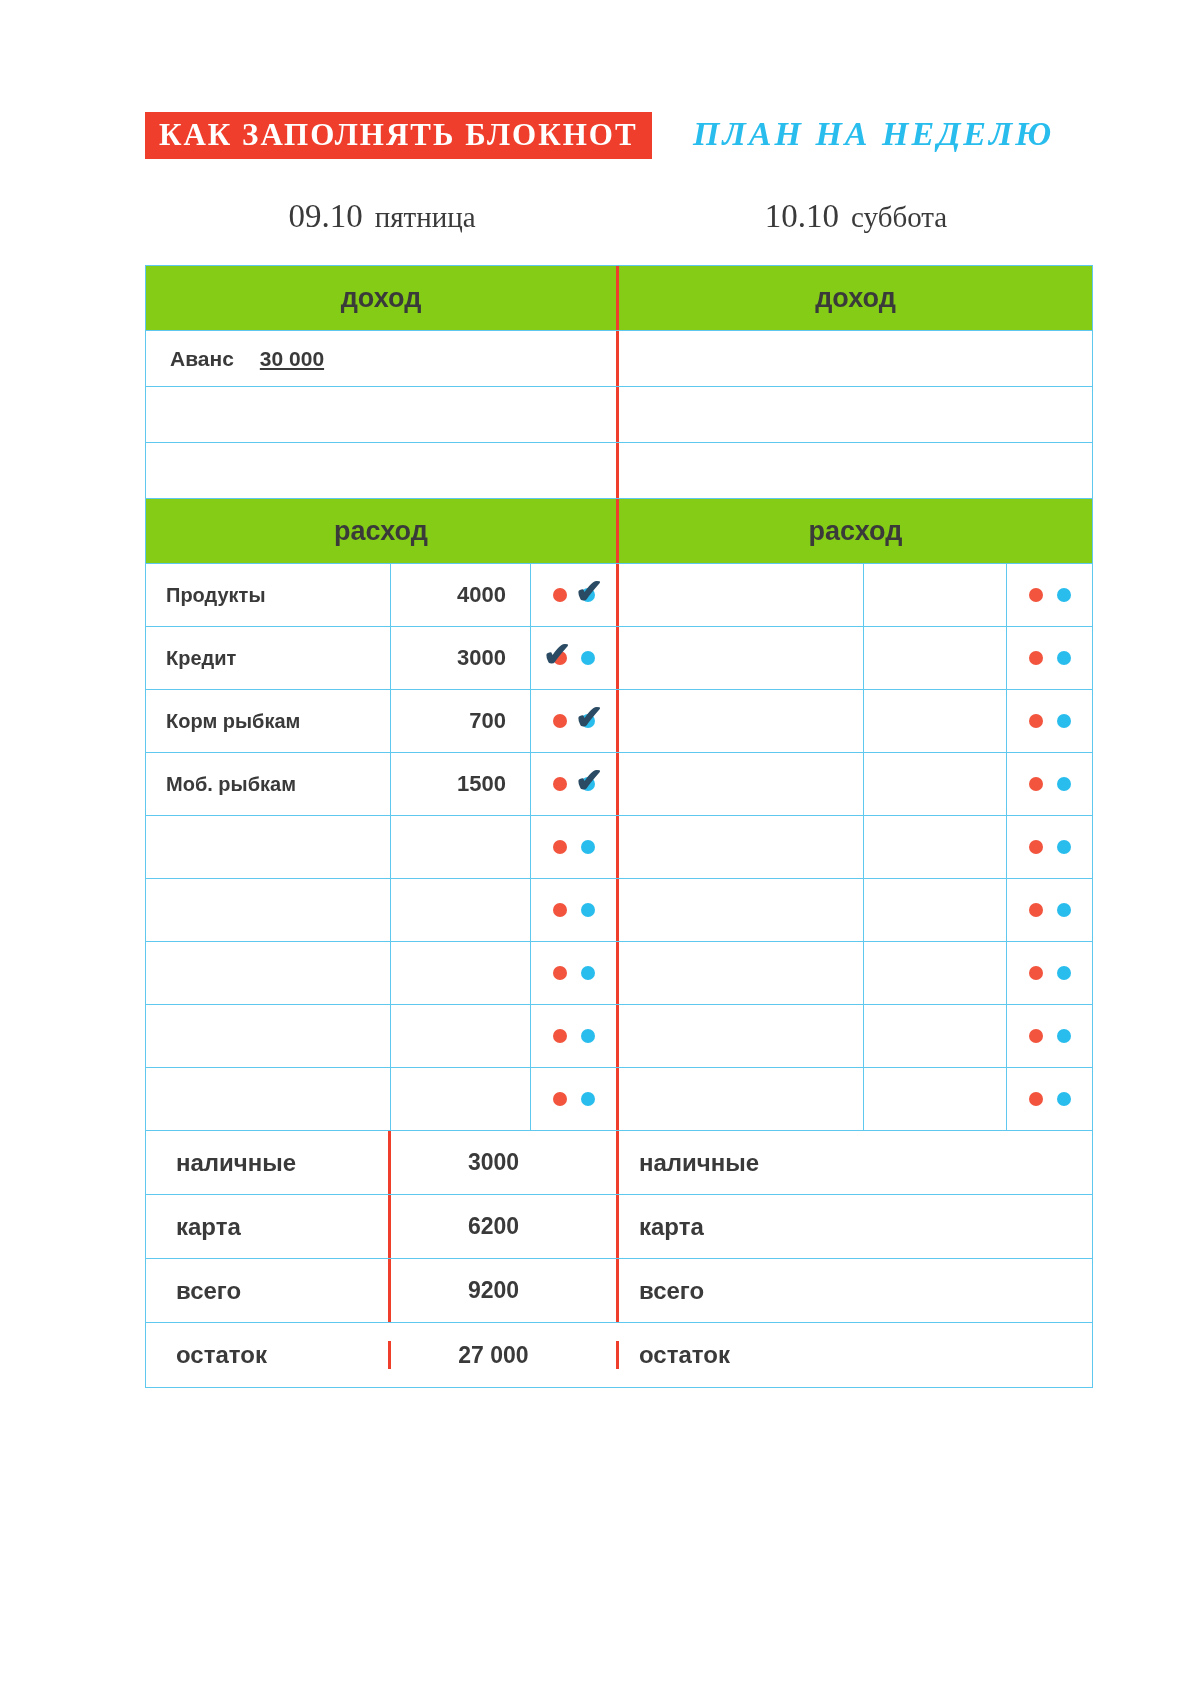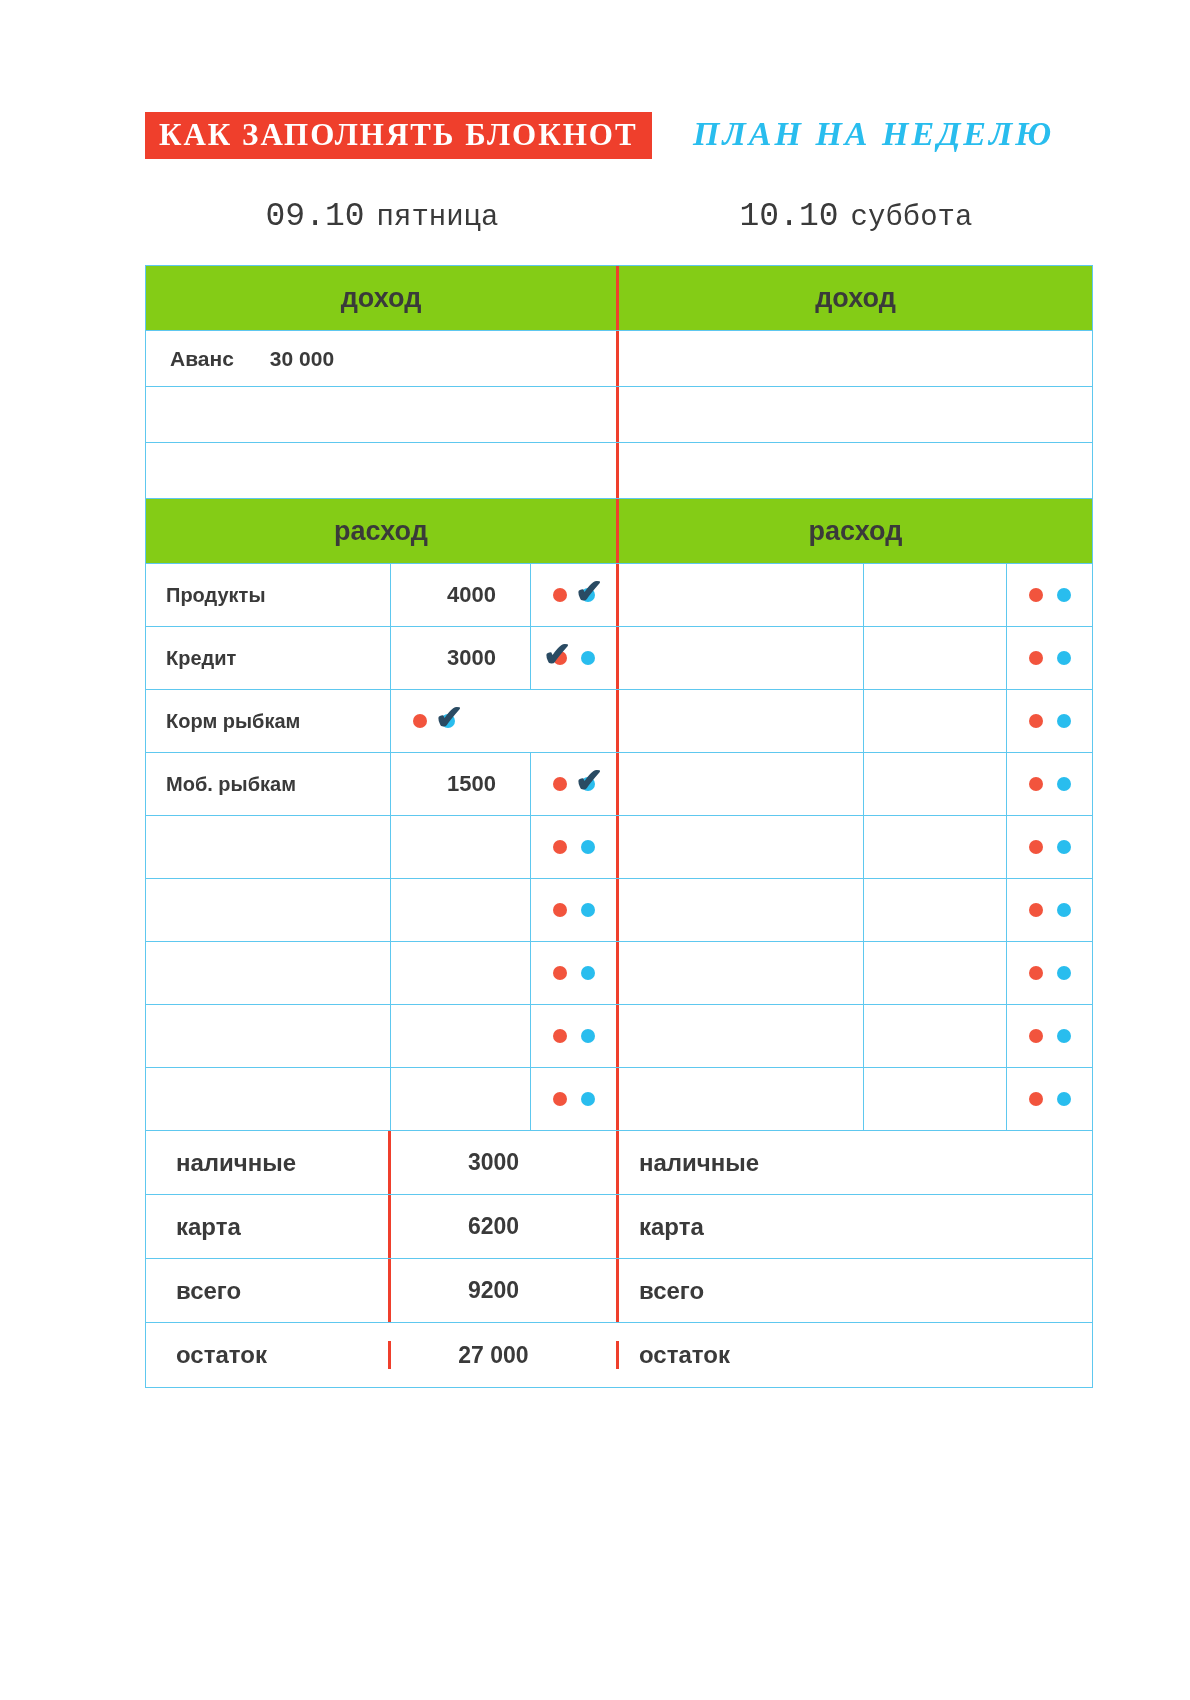--- a/index.html
+++ b/index.html
@@ -66,21 +66,21 @@
     top: 198px;
     width: 948px;
     height: 56px;
     display: flex;
   }
   .date-cell {
     width: 474px;
     display: flex;
     justify-content: center;
     align-items: baseline;
-    font-family: Liberation Mono, monospace;
+    font-family: Liberation Serif, serif;
     color: #3a3a3a;
   }
   .date-num {
     font-size: 33px;
     letter-spacing: 0px;
   }
   .date-name {
     font-size: 29px;
     margin-left: 12px;
   }
@@ -127,40 +127,40 @@
   
   .income-row { height: 56px; }
   .income-row .cell-name {
     flex: 1;
     display: flex;
     align-items: center;
     padding-left: 24px;
     font-weight: bold;
     font-size: 21px;
   }
-  .income-row .cell-name .amt { margin-left: 36px; }
+  .income-row .cell-name .amt { margin-left: 26px; text-decoration: underline; }
 
   
   .exp-row { height: 63px; }
   .exp-name {
     width: 245px;
     display: flex;
     align-items: center;
     padding-left: 20px;
     box-sizing: border-box;
     font-weight: bold;
     font-size: 20px;
     border-right: 1px solid #5ec8ef;
   }
   .exp-amount {
     flex: 1;
     display: flex;
     align-items: center;
     justify-content: flex-end;
-    padding-right: 34px;
+    padding-right: 24px;
     box-sizing: border-box;
     font-weight: bold;
     font-size: 22px;
     border-right: 1px solid #5ec8ef;
   }
   .exp-marks {
     width: 85px;
     display: flex;
     align-items: center;
     justify-content: center;
@@ -340,20 +340,21 @@
         <div class="exp-marks">
           <span class="dot red"></span>
           <span class="dot blue"></span>
         </div>
       </div>
     </div>
 
     <div class="row exp-row">
       <div class="half left">
         <div class="exp-name">Корм рыбкам</div>
+        <div class="exp-amount">700</div>
         <div class="exp-marks">
           <span class="dot red"></span>
           <span class="dot blue"></span>
           <span class="check pos-right">✔</span>
         </div>
       </div>
       <div class="half">
         <div class="exp-name"></div>
         <div class="exp-amount"></div>
         <div class="exp-marks">

